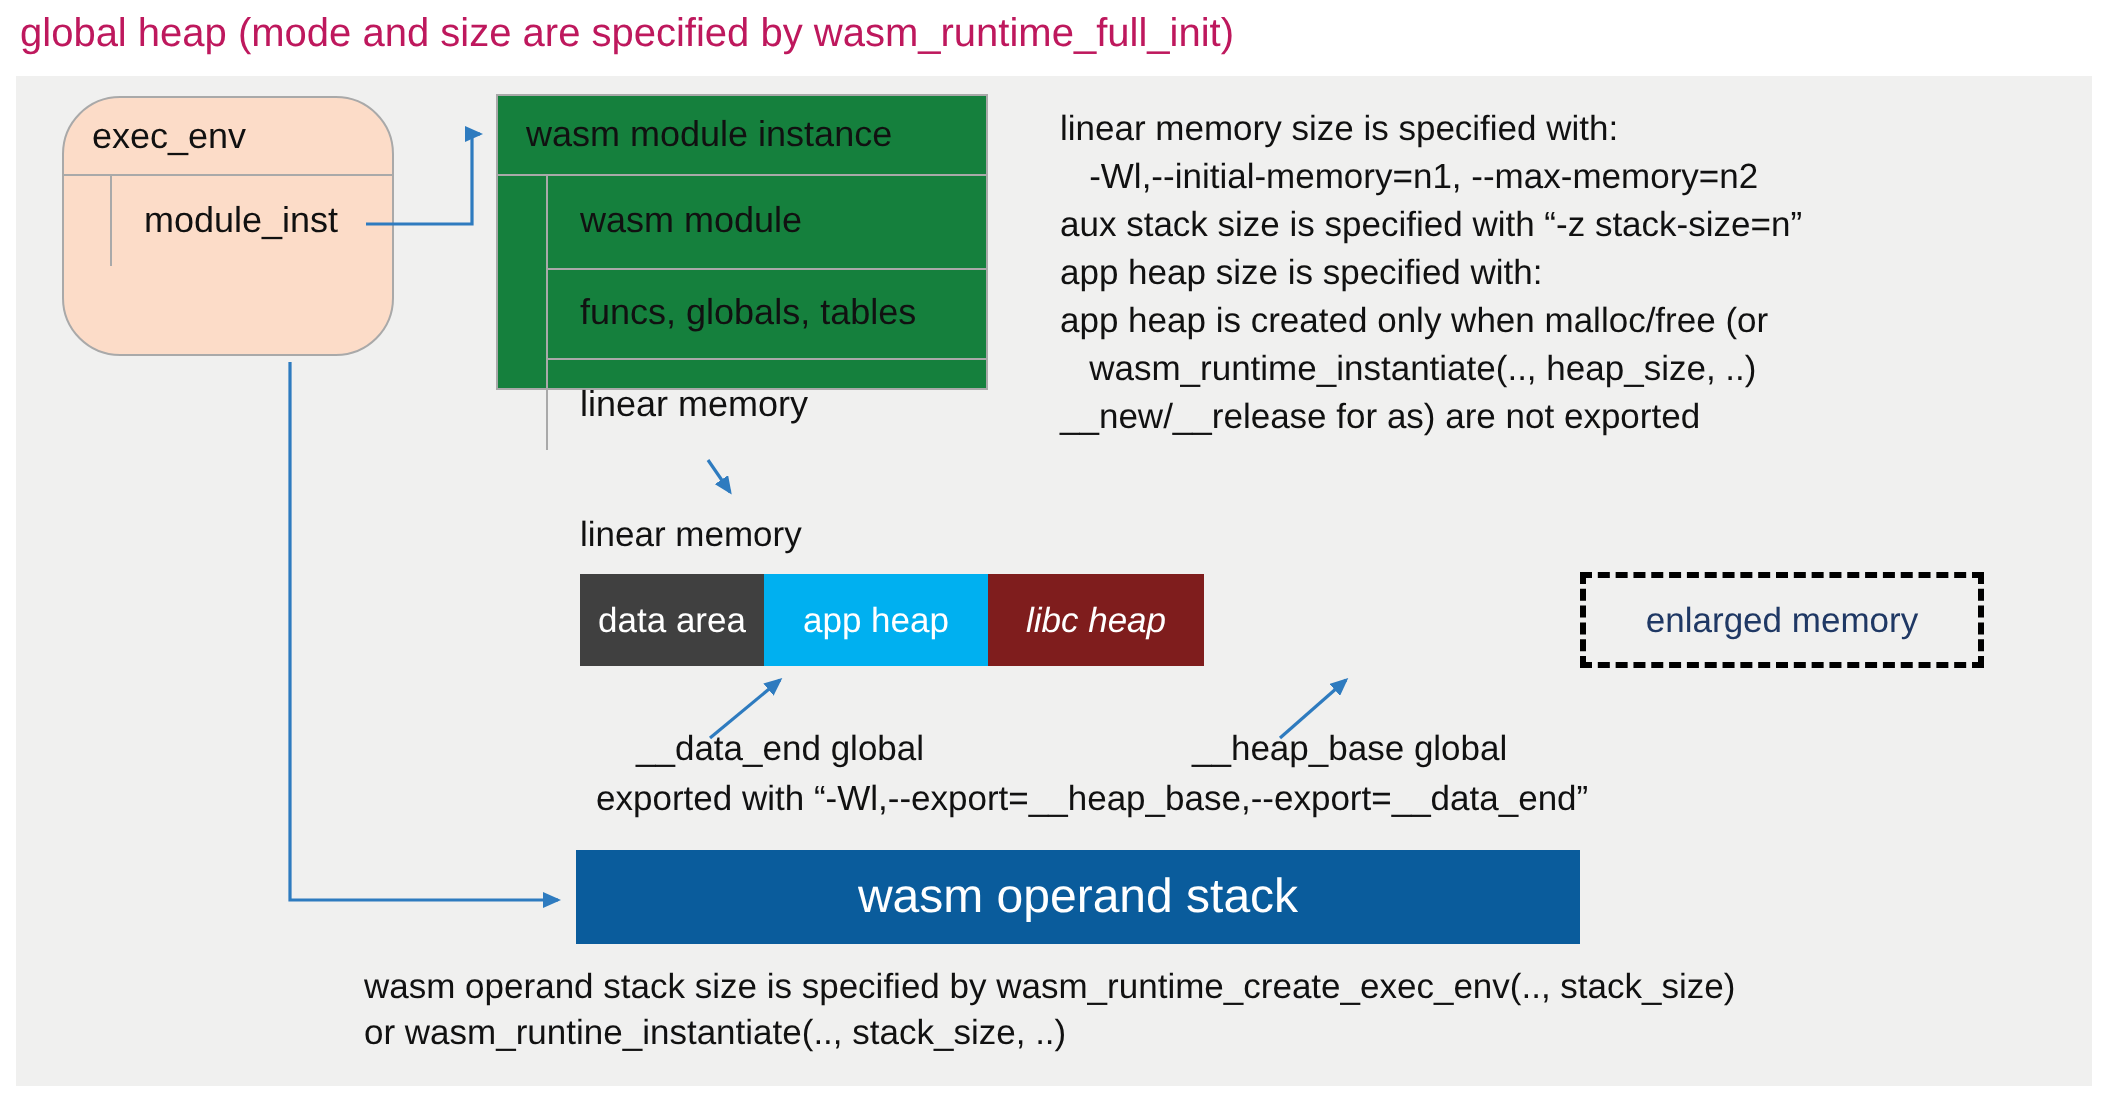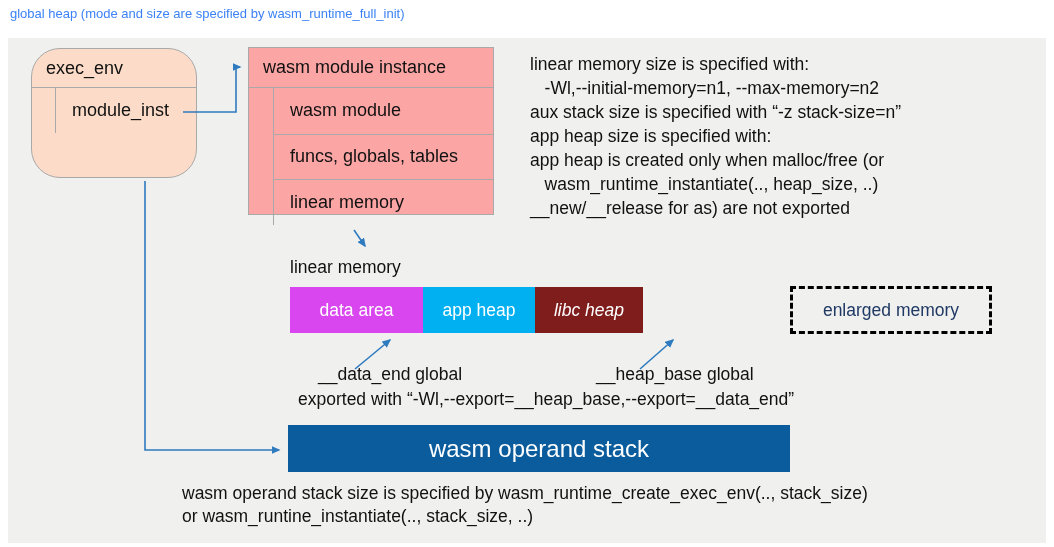--- a/index.html
+++ b/index.html
@@ -1,38 +1,38 @@
 <!DOCTYPE html>
 <html><head>
 <meta charset="utf-8">
 <style>
   html,body{margin:0;padding:0;background:#ffffff;}
   .canvas{
     position:relative;width:1054px;height:547px;background:#ffffff;
     font-family:"Liberation Sans",sans-serif;color:#111111;overflow:hidden;
   }
-  .title{position:absolute;left:10px;top:6px;font-size:13px;color:#3b82f6;}
+  .title{position:absolute;left:10px;top:6px;font-size:20px;color:#be185d;}
   .panel{position:absolute;left:8px;top:38px;width:1038px;height:505px;background:#f0f0ef;}
   svg.arrows{position:absolute;left:0;top:0;width:1054px;height:547px;pointer-events:none;}
 
   
   .sbox{position:absolute;box-sizing:border-box;border:1px solid #a9a9a9;font-size:18px;}
   .sbox .hdr{box-sizing:border-box;border-bottom:1px solid #a9a9a9;display:flex;align-items:center;padding-left:14px;}
   .sbox .body{display:flex;}
   .sbox .strip{box-sizing:border-box;border-right:1px solid #a9a9a9;}
   .sbox .rows{flex:1;display:flex;flex-direction:column;}
   .sbox .row{box-sizing:border-box;display:flex;align-items:center;padding-left:16px;}
   .sbox .row + .row{border-top:1px solid #a9a9a9;}
 
   .exec-env{left:31px;top:48px;width:166px;height:130px;background:#fcdcc8;border-radius:29px;}
   .exec-env .hdr{height:39px;}
   .exec-env .strip{width:24px;}
   .exec-env .row{height:45px;}
 
-  .mod-inst{left:248px;top:47px;width:246px;height:168px;background:#fca5a5;}
+  .mod-inst{left:248px;top:47px;width:246px;height:148px;background:#15803d;}
   .mod-inst .hdr{height:40px;}
   .mod-inst .strip{width:25px;}
   .mod-inst .row{height:45.6px;}
 
   
   .notes-right{position:absolute;left:530px;top:52px;font-size:17.5px;line-height:24px;}
   .notes-right div{white-space:pre;}
 
   
   .lm-label{position:absolute;left:290px;top:257px;font-size:17.5px;}
@@ -88,21 +88,21 @@
       <div>   -Wl,--initial-memory=n1, --max-memory=n2</div>
       <div>aux stack size is specified with “-z stack-size=n”</div>
       <div>app heap size is specified with:</div>
       <div>app heap is created only when malloc/free (or</div>
       <div>   wasm_runtime_instantiate(.., heap_size, ..)</div>
       <div>__new/__release for as) are not exported</div>
     </div>
 
   <div class="lm-label">linear memory</div>
   <div class="membar">
-      <div class="seg" style="width: 133px; background: #d946ef; text-align: right;">data area</div>
+      <div class="seg" style="width: 92px; background: #404040; text-align: right;">data area</div>
       <div class="seg" style="width: 112px; background: rgb(0, 176, 240);">app heap</div>
       <div class="seg" style="width: 108px; background: #7f1d1d; font-style: italic;">libc heap</div>
     </div>
   <div class="enlarged">enlarged memory</div>
 
   <div class="g-data-end">__data_end global</div>
   <div class="g-heap-base">__heap_base global</div>
   <div class="g-exported">exported with “-Wl,--export=__heap_base,--export=__data_end”</div>
 
   <div class="opstack">wasm operand stack</div>

